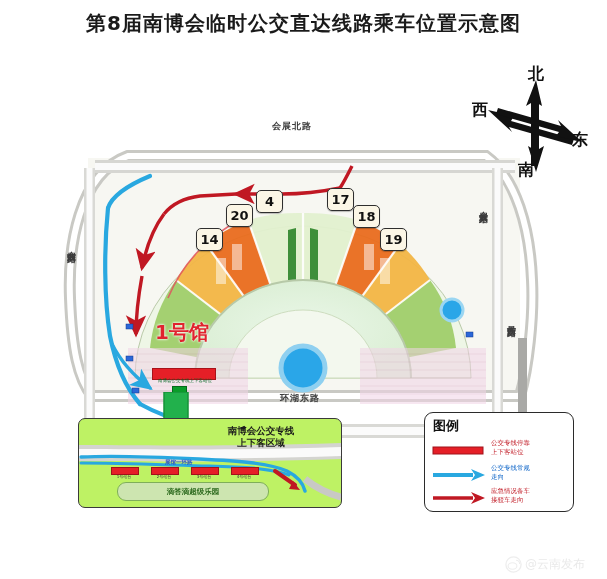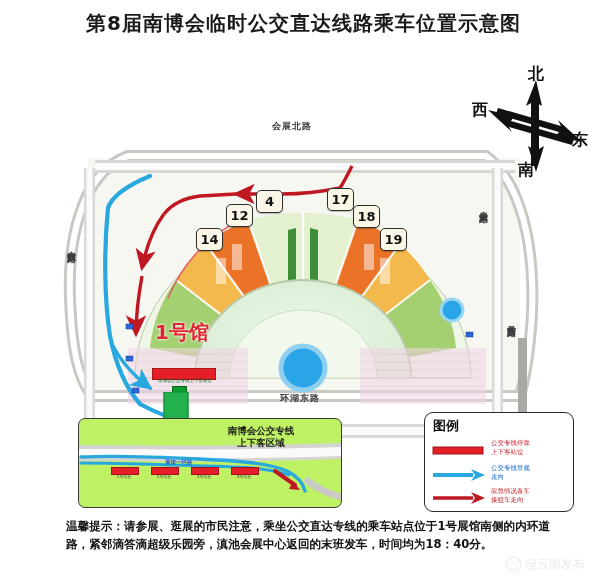--- a/index.html
+++ b/index.html
@@ -281,21 +281,21 @@
   <div class="road r-north">会展北路</div>
   <div class="road vert r-west">会展西路</div>
   <div class="road vert r-east">会展东路</div>
   <div class="road vert r-changhong">昌宏西路</div>
   <div class="road r-huanhu">环湖东路</div>
 
   <div class="hall" style="left: 196px; top: 228px;">
     <span>14</span>
   </div>
   <div class="hall" style="left: 226px; top: 204px;">
-    <span>12</span>
+    <span>20</span>
   </div>
   <div class="hall" style="left: 256px; top: 190px;">
     <span>4</span>
   </div>
   <div class="hall" style="left: 327px; top: 188px;">
     <span>17</span>
   </div>
   <div class="hall" style="left: 353px; top: 205px;">
     <span>18</span>
   </div>
@@ -337,20 +337,23 @@
     
     <div class="ins-stn" style="left:32px;width:26px;"></div>
     <div class="ins-stn-lbl" style="left:30px;width:30px;">1号站台</div>
     <div class="ins-stn" style="left:72px;width:26px;"></div>
     <div class="ins-stn-lbl" style="left:70px;width:30px;">2号站台</div>
     <div class="ins-stn" style="left:112px;width:26px;"></div>
     <div class="ins-stn-lbl" style="left:110px;width:30px;">3号站台</div>
     <div class="ins-stn" style="left:152px;width:26px;"></div>
     <div class="ins-stn-lbl" style="left:150px;width:30px;">4号站台</div>
 
+    <div class="inset-park">
+      <span>滴答滴超级乐园</span>
+    </div>
   </div>
 
   <div class="legend">
     <div class="legend-title">图例</div>
 
     <div class="lg-row r1">
       <div class="lg-sym">
         <svg width="56" height="14" viewBox="0 0 56 14">
           <rect x="2" y="4" width="50" height="7" fill="#e51f27" stroke="#a0121a" stroke-width="1"></rect>
         </svg>
@@ -372,21 +375,20 @@
       <div class="lg-sym">
         <svg width="56" height="14" viewBox="0 0 56 14">
           <line x1="2" y1="7" x2="42" y2="7" stroke="#c01823" stroke-width="3.4"></line>
           <path d="M40,1 L54,7 L40,13 L44,7 Z" fill="#c01823"></path>
         </svg>
       </div>
       <div class="lg-txt red">应急情况备车<br>接驳车走向</div>
     </div>
   </div>
 
-  <div class="note">温馨提示：请参展、逛展的市民注意，乘坐公交直达专线的乘车站点位于1号展馆南侧的内环道路，紧邻滴答滴超级乐园旁，滇池会展中心返回的末班发车，时间均为18：40分。</div>
 
   <div class="wm">
     <svg width="17" height="17" viewBox="0 0 17 17">
       <circle cx="8.5" cy="8.5" r="7.6" fill="none" stroke="#d8d8d8" stroke-width="1.3"></circle>
       <ellipse cx="7.5" cy="10" rx="4.4" ry="3.2" fill="none" stroke="#d8d8d8" stroke-width="1.1"></ellipse>
       <path d="M11,4.2 C13.4,4.2 14.9,5.8 14.6,8" fill="none" stroke="#d8d8d8" stroke-width="1.1"></path>
     </svg>
     <span class="wm-txt">@云南发布</span>
   </div>
 

